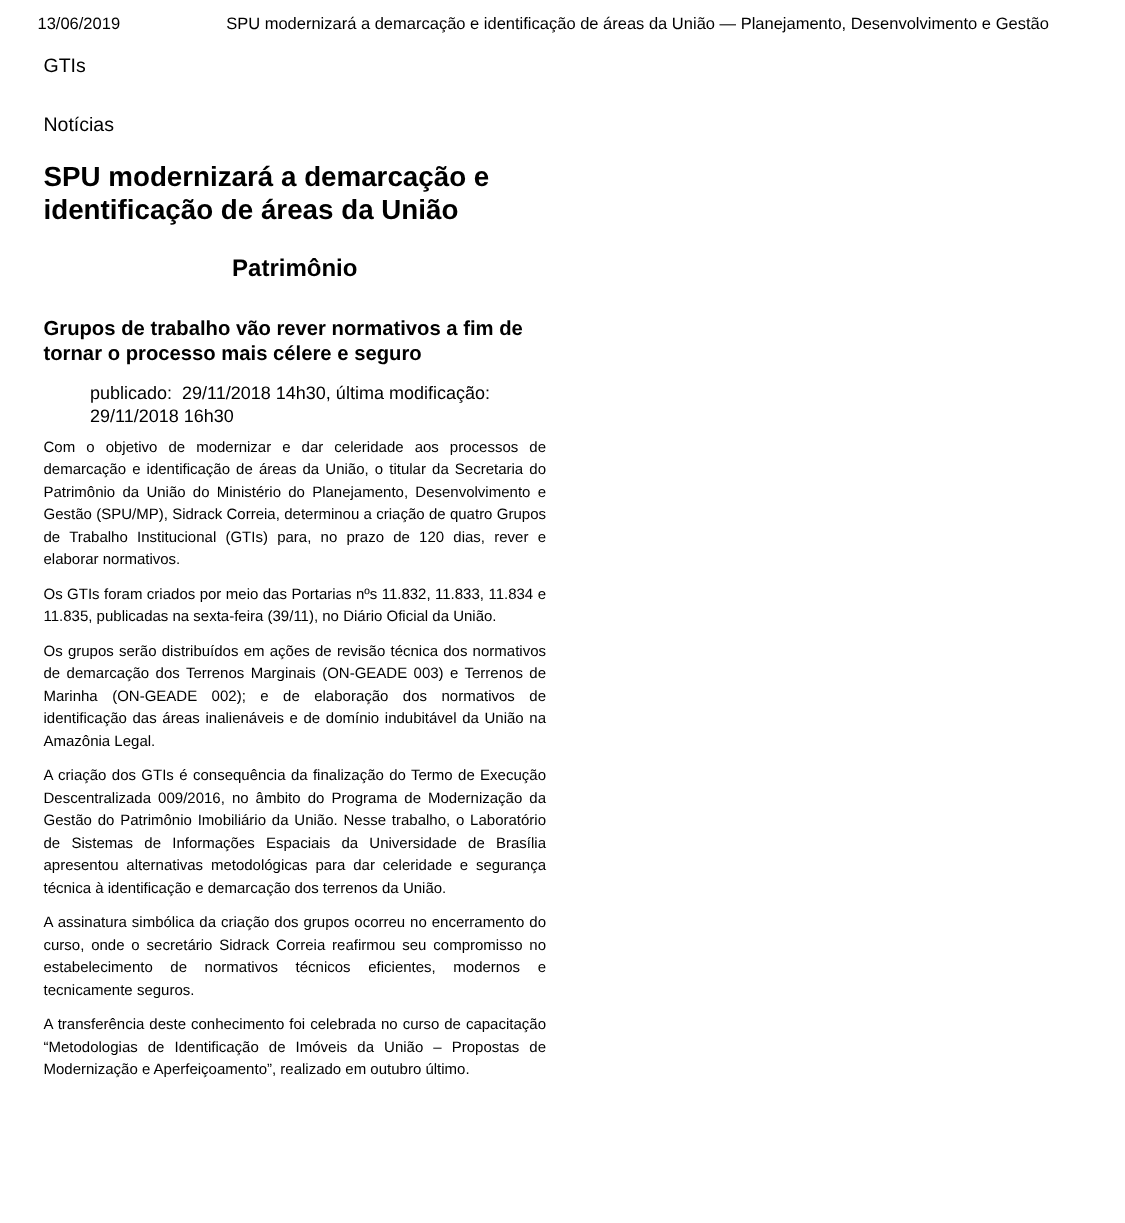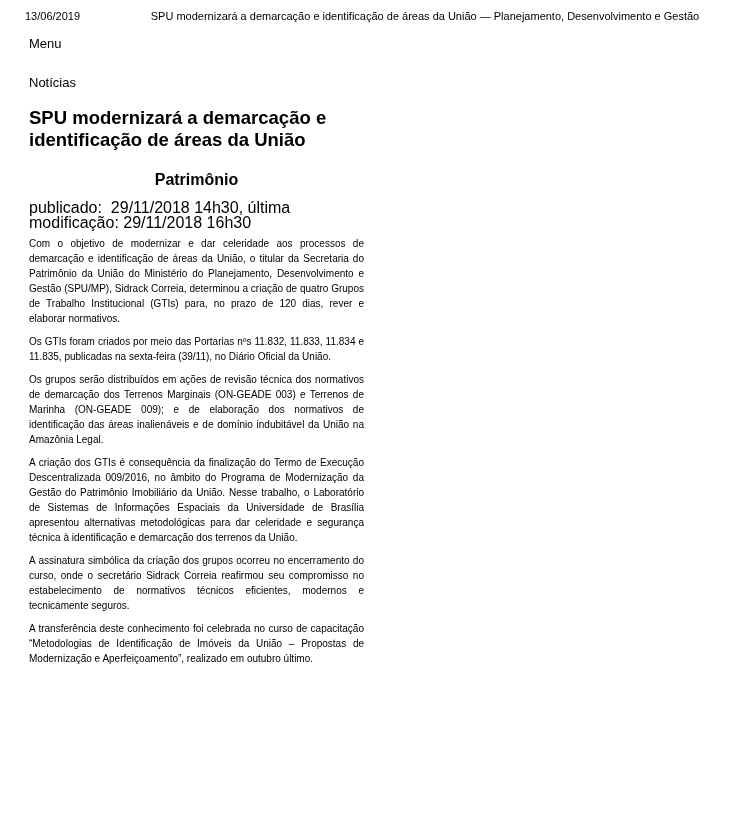--- a/index.html
+++ b/index.html
@@ -64,58 +64,60 @@
     text-align: center;
   }
   h3.article-subtitle {
     margin-top: 22px;
     font-size: 13.5px;
     line-height: 16.5px;
     font-weight: bold;
   }
   .published-info {
     margin-top: 11px;
-    font-size: 16px;
+    font-size: 12px;
     line-height: 15px;
     white-space: pre-wrap;
+    margin-left: 31px;
   }
   .article-body { margin-top: 6px; }
   .article-body p {
     font-size: 10px;
     line-height: 15px;
     text-align: justify;
     margin-bottom: 8px;
   }
 </style>
 </head>
 <body>
 
 <header class="print-header">
   <span class="print-date">13/06/2019</span>
   <span class="print-doc-title">SPU modernizará a demarcação e identificação de áreas da União — Planejamento, Desenvolvimento e Gestão</span>
 </header>
 
 <div class="content">
 
   <nav>
-    <a href="#" class="nav-link menu">Menu</a>
+    <a href="#" class="nav-link menu">GTIs</a>
     <a href="#" class="nav-link noticias">Notícias</a>
   </nav>
 
   <article>
     <h1 class="article-title">SPU modernizará a demarcação e identificação de áreas da União</h1>
 
     <h2 class="article-category">Patrimônio</h2>
 
+    <h3 class="article-subtitle">Grupos de trabalho vão rever normativos a fim de tornar o processo mais célere e seguro</h3>
 
     <div class="published-info">publicado:  29/11/2018 14h30, última modificação: 29/11/2018 16h30</div>
 
     <div class="article-body">
       <p>Com o objetivo de modernizar e dar celeridade aos processos de demarcação e identificação de áreas da União, o titular da Secretaria do Patrimônio da União do Ministério do Planejamento, Desenvolvimento e Gestão (SPU/MP), Sidrack Correia, determinou a criação de quatro Grupos de Trabalho Institucional (GTIs) para, no prazo de 120 dias, rever e elaborar normativos.</p>
       <p>Os GTIs foram criados por meio das Portarias nºs 11.832, 11.833, 11.834 e 11.835, publicadas na sexta-feira (39/11), no Diário Oficial da União.</p>
-      <p>Os grupos serão distribuídos em ações de revisão técnica dos normativos de demarcação dos Terrenos Marginais (ON-GEADE 003) e Terrenos de Marinha (ON-GEADE 009); e de elaboração dos normativos de identificação das áreas inalienáveis e de domínio indubitável da União na Amazônia Legal.</p>
+      <p>Os grupos serão distribuídos em ações de revisão técnica dos normativos de demarcação dos Terrenos Marginais (ON-GEADE 003) e Terrenos de Marinha (ON-GEADE 002); e de elaboração dos normativos de identificação das áreas inalienáveis e de domínio indubitável da União na Amazônia Legal.</p>
       <p>A criação dos GTIs é consequência da finalização do Termo de Execução Descentralizada 009/2016, no âmbito do Programa de Modernização da Gestão do Patrimônio Imobiliário da União. Nesse trabalho, o Laboratório de Sistemas de Informações Espaciais da Universidade de Brasília apresentou alternativas metodológicas para dar celeridade e segurança técnica à identificação e demarcação dos terrenos da União.</p>
       <p>A assinatura simbólica da criação dos grupos ocorreu no encerramento do curso, onde o secretário Sidrack Correia reafirmou seu compromisso no estabelecimento de normativos técnicos eficientes, modernos e tecnicamente seguros.</p>
       <p>A transferência deste conhecimento foi celebrada no curso de capacitação “Metodologias de Identificação de Imóveis da União – Propostas de Modernização e Aperfeiçoamento”, realizado em outubro último.</p>
     </div>
   </article>
 
 </div>
 
 </body></html>

